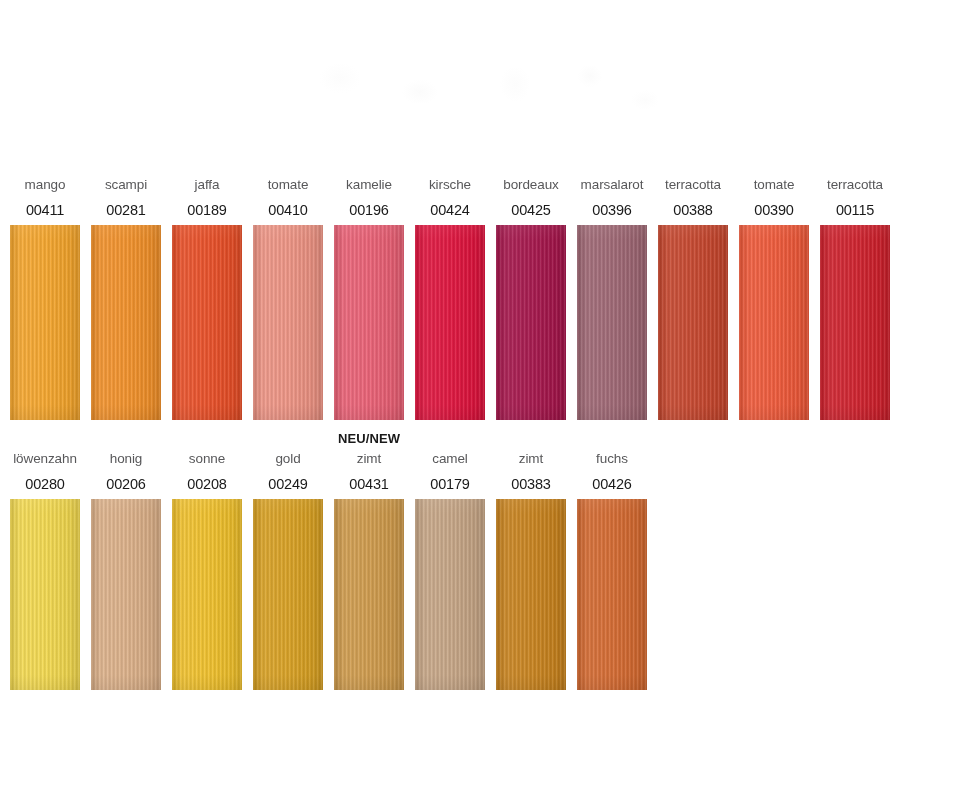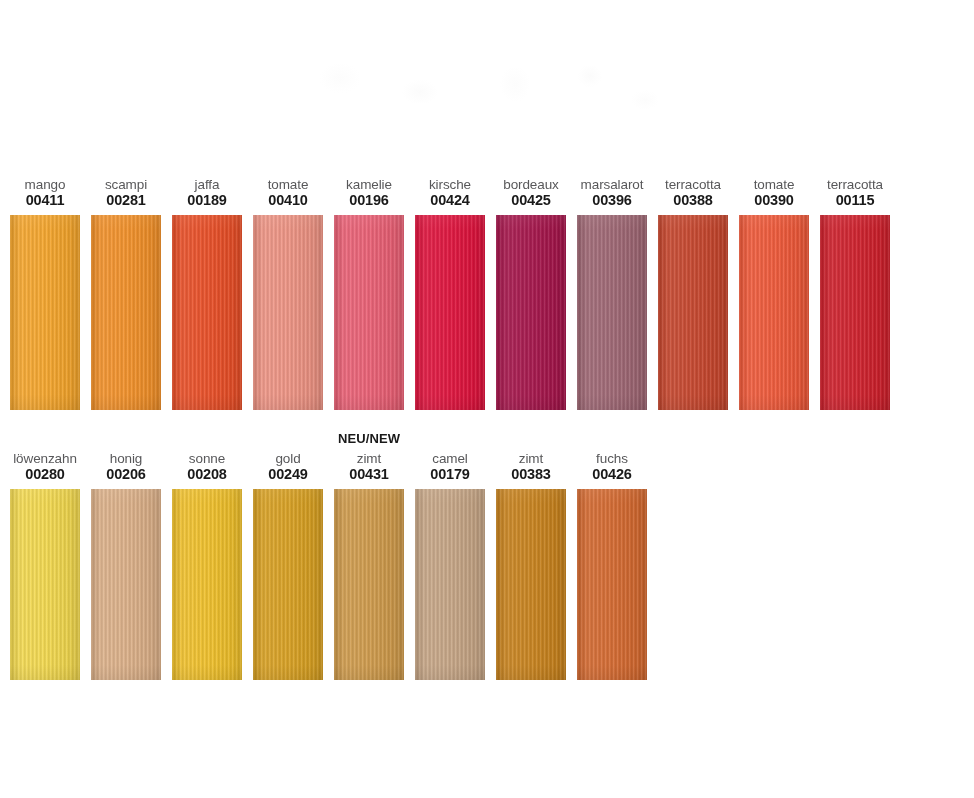--- a/index.html
+++ b/index.html
@@ -81,24 +81,24 @@
   .swatch-name {
     display: block;
     font-size: 13.5px;
     color: #58585a;
     white-space: nowrap;
     letter-spacing: -0.1px;
   }
   .swatch-code {
     display: block;
     font-size: 14.5px;
-    font-weight: bold;
+    font-weight: normal;
     color: #1a1a1a;
     letter-spacing: -0.2px;
-    margin-top: 1px;
+    margin-top: 11px;
   }
 
   
   .swatch-chip {
     width: 70px;
     height: 195px;
     position: relative;
     overflow: hidden;
   }
   #row-2 .swatch-chip { height: 191px; }

